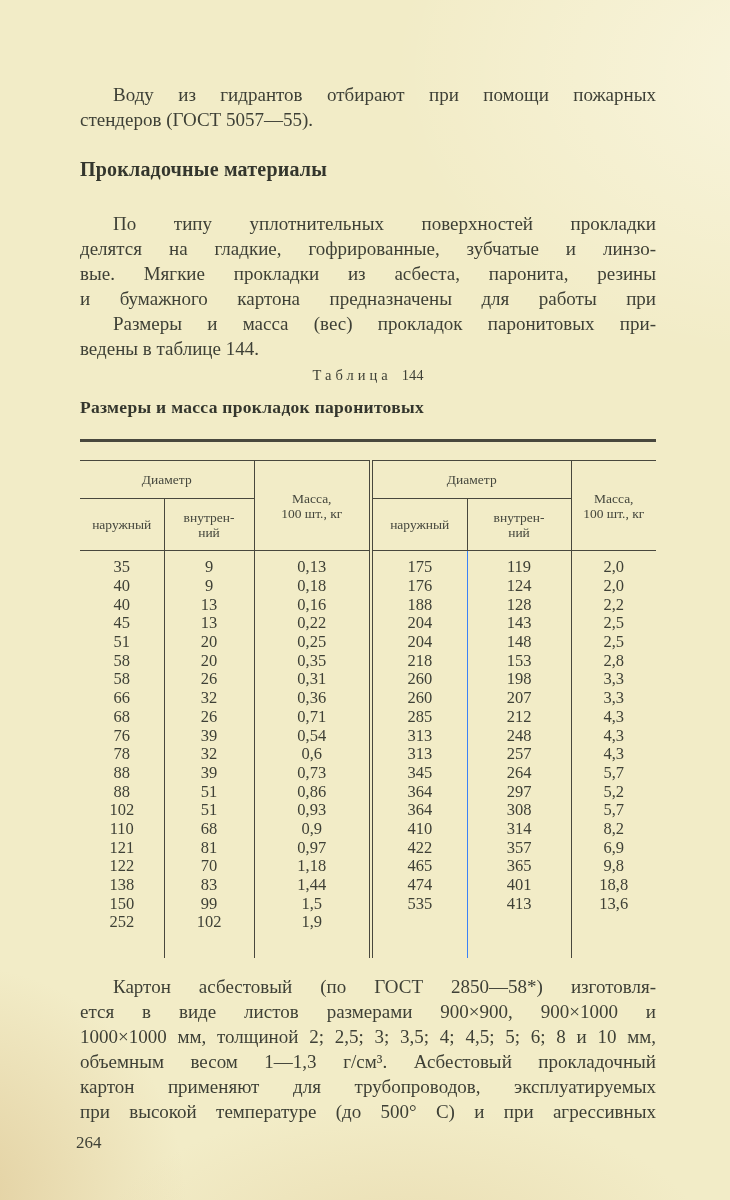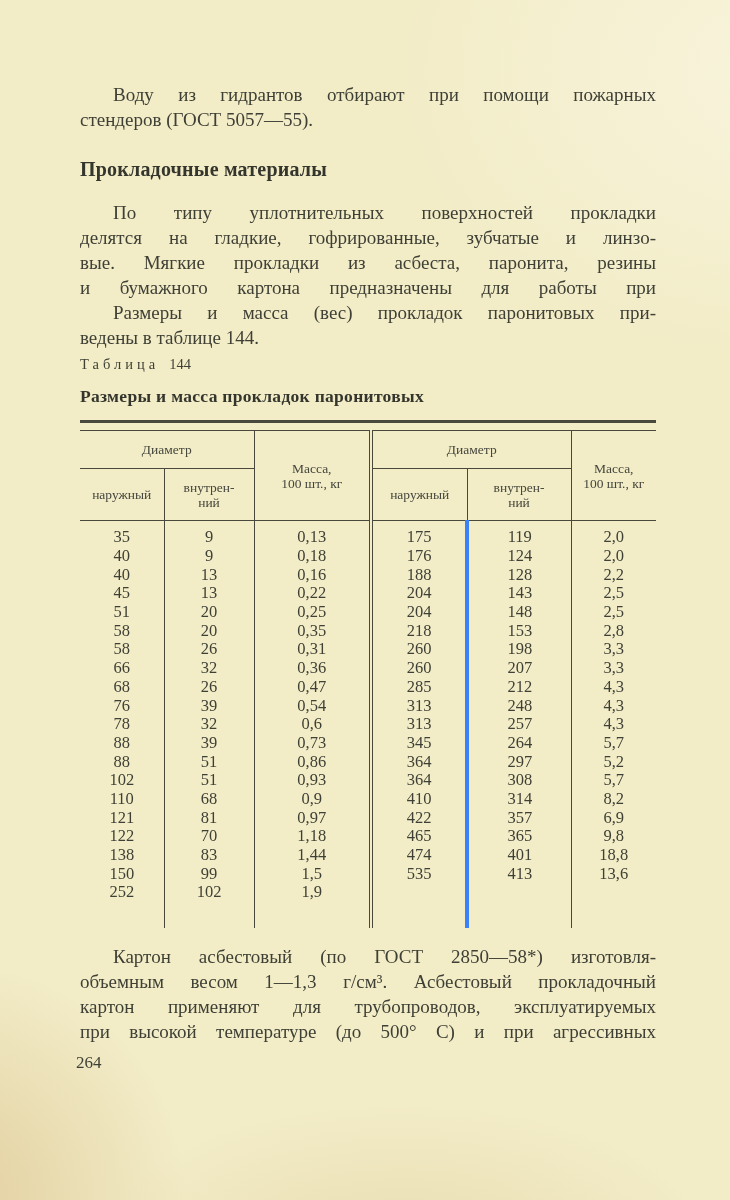--- a/index.html
+++ b/index.html
@@ -14,39 +14,39 @@
       #f2ecc7;
     overflow:hidden;
   }
   .content{position:absolute;left:80px;top:8px;width:576px;padding-top:74px;}
   .line{text-align:justify;text-align-last:justify;}
   .para{font-size:19px;line-height:25px;}
   .para .line:first-child{text-indent:33px;}
   .para .line.last{text-align-last:left;}
   .para.cont .line.last{text-align-last:justify;}
   .section-heading{font-size:20px;font-weight:bold;color:#34362d;margin-top:24px;line-height:26px;letter-spacing:.2px;}
-  .para.p2{margin-top:18px;}
-  .table-label{margin-top:5px;text-align:left;font-size:14.5px;height:19px;line-height:19px;}
+  .para.p2{margin-top:29px;}
+  .table-label{margin-top:5px;text-align:center;font-size:14.5px;height:19px;line-height:19px;}
   .table-label .word{letter-spacing:4px;}
   .table-label .num{margin-left:10px;letter-spacing:0;}
   .table-title{margin-top:11px;font-size:17.5px;font-weight:bold;color:#34362d;line-height:22px;letter-spacing:.3px;}
-  .table-wrap{margin-top:13px;border-top:3px solid #49483d;padding-top:7px;}
+  .table-wrap{margin-top:21px;border-top:3px solid #49483d;padding-top:18px;}
   table{border-collapse:collapse;table-layout:fixed;width:100%;border-top:1px solid #49483d;}
   th,td{padding:0;font-weight:normal;}
   thead th{font-size:13.5px;line-height:15px;vertical-align:middle;text-align:center;color:#45473d;}
   th.diam{height:37px;border-bottom:1px solid #49483d;}
   th.sub{height:51px;}
   th.mass{border-bottom:1.5px solid #49483d;}
   th.sub{border-bottom:1.5px solid #49483d;}
   .bl1{border-left:1px solid #49483d;}
   .br2{border-right:4px double #49483d;}
   thead .line{text-align:center;text-align-last:center;}
   tbody td{font-size:16.5px;height:18.7px;line-height:18px;text-align:center;vertical-align:middle;color:#3e4036;}
   tbody td:nth-child(2),tbody td:nth-child(3),tbody td:nth-child(6){border-left:1px solid #49483d;}
-  tbody td:nth-child(5){border-left:4px solid #3b82f6;}
+  tbody td:nth-child(5){border-left:1px solid #3b82f6;}
   tbody td:nth-child(4){border-left:4px double #49483d;}
   tbody tr:first-child td{padding-top:7px;}
   tbody tr.tail td{height:26px;}
   .para.p4{margin-top:16px;}
   .page-number{margin-top:9px;font-size:17px;height:22px;margin-left:-4px;}
 </style>
 </head>
 <body>
 
 <div class="content">
@@ -173,21 +173,21 @@
             <td>66</td>
             <td>32</td>
             <td>0,36</td>
             <td>260</td>
             <td>207</td>
             <td>3,3</td>
           </tr>
           <tr>
             <td>68</td>
             <td>26</td>
-            <td>0,47</td>
+            <td>0,71</td>
             <td>285</td>
             <td>212</td>
             <td>4,3</td>
           </tr>
           <tr>
             <td>76</td>
             <td>39</td>
             <td>0,54</td>
             <td>313</td>
             <td>248</td>
@@ -280,20 +280,22 @@
             <td></td>
             <td></td>
             <td></td>
           </tr>
         </tbody>
     </table>
   </div>
 
   <div class="para cont p4">
       <div class="line">Картон асбестовый (по ГОСТ 2850—58*) изготовля-</div>
+      <div class="line">ется в виде листов размерами 900×900, 900×1000 и</div>
+      <div class="line">1000×1000 мм, толщиной 2; 2,5; 3; 3,5; 4; 4,5; 5; 6; 8 и 10 мм,</div>
       <div class="line">объемным весом 1—1,3 г/см³. Асбестовый прокладочный</div>
       <div class="line">картон применяют для трубопроводов, эксплуатируемых</div>
       <div class="line last">при высокой температуре (до 500° С) и при агрессивных</div>
     </div>
 
   <div class="page-number">264</div>
 
 </div>
 
 </body></html>

